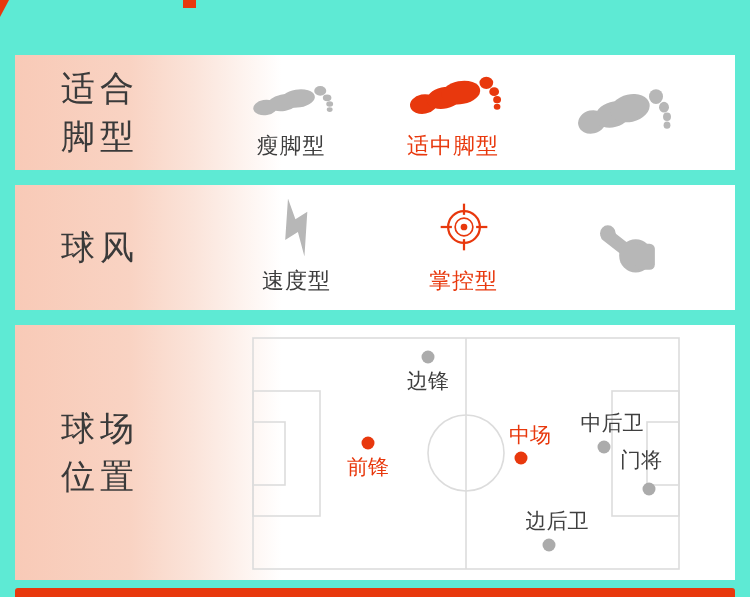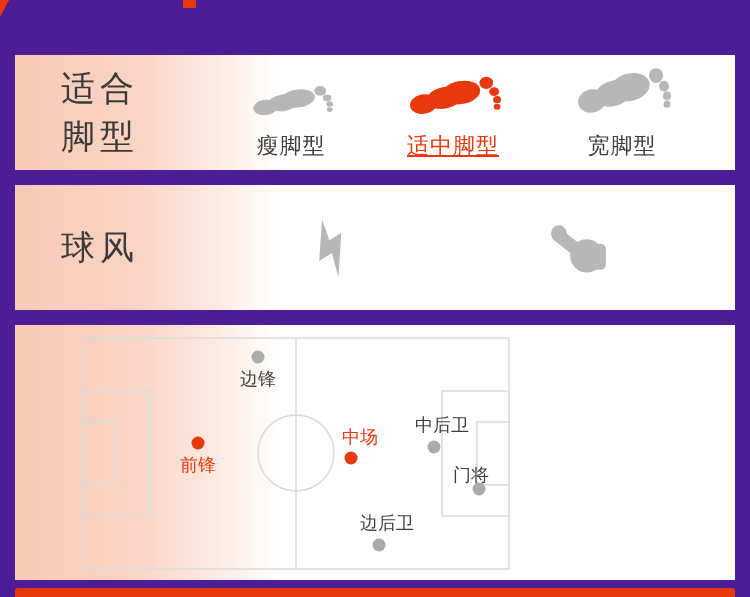--- a/index.html
+++ b/index.html
@@ -1,19 +1,19 @@
 <!DOCTYPE html>
 <html><head>
 <meta charset="utf-8">
 <style>
   html,body { margin:0; padding:0; }
   body { font-family: "Liberation Sans", "DejaVu Sans", sans-serif; }
   .page {
     position:relative; width:750px; height:597px;
-    background:#4c1d95; overflow:hidden;
+    background:#5eead4; overflow:hidden;
     --accent:#e8380d; --gray:#b7b7b7; --ink:#3a3a3a; --line:#dcdcdc;
   }
   
   .deco-topleft { position:absolute; left:0; top:0; width:9px; height:17px;
     background:var(--accent); clip-path:polygon(0 0,100% 0,0 100%); }
   .deco-topmid { position:absolute; left:183px; top:0; width:13px; height:8px;
     background:var(--accent); }
   .bottom-bar { position:absolute; left:15px; right:15px; bottom:0; height:9px;
     background:var(--accent); border-radius:3px 3px 0 0; }
 
@@ -28,41 +28,41 @@
     justify-content:center; align-items:center;
     font-size:34px; color:var(--ink); letter-spacing:5px; line-height:1.4; font-weight:500; }
   .row-content { flex:1; position:relative; display:flex; align-items:center;
     justify-content:space-around; padding:0 28px; }
 
   .item { display:flex; flex-direction:column; align-items:center; color:var(--gray); }
   .item.active { color:var(--accent); }
   .icon { height:56px; display:flex; align-items:flex-end; justify-content:center; }
   .row2 .icon { align-items:center; }
   .item-label { margin-top:11px; font-size:22px; color:#3d3d3d; letter-spacing:1px; }
-  .item.active .item-label { color:var(--accent);text-decoration:underline; }
+  .item.active .item-label { color:var(--accent); }
 
   .fp-thin { width:86px; height:36px; }
   .fp-med  { width:98px; height:46px; }
   .fp-wide { width:100px; height:55px; }
   .bolt { transform:rotate(-32deg); }
 
   
   .field { position:absolute; left:67px; top:12px; width:428px; height:233px; }
   .field svg.pitch { position:absolute; left:0; top:0; width:100%; height:100%; }
   .marker { position:absolute; width:0; height:0; }
   .marker .dot { position:absolute; left:0; top:0; width:13px; height:13px;
     border-radius:50%; background:#ababab; transform:translate(-50%,-50%); }
   .marker.active .dot { background:var(--accent); }
-  .marker .mlabel { position:absolute; white-space:nowrap; font-size:18px;
+  .marker .mlabel { position:absolute; white-space:nowrap; font-size:21px;
     color:#3f3f3f; transform:translateX(-50%); }
   .marker.active .mlabel { color:var(--accent); }
   .lab-below .mlabel { top:10px; left:0; }
   .lab-above .mlabel { bottom:10px; left:8px; }
   .m-mid .mlabel { bottom:9px; left:9px; }
-  .m-gk .mlabel { bottom:2px; left:-8px; }
+  .m-gk .mlabel { bottom:15px; left:-8px; }
 </style>
 </head>
 <body>
 
 <div class="page">
 
   <div class="deco-topleft"></div>
   <div class="deco-topmid"></div>
 
   <section class="row row1">
@@ -107,56 +107,74 @@
           <svg class="fp-wide" viewBox="0 0 100 52" preserveAspectRatio="none" fill="currentColor">
             <ellipse cx="20" cy="34" rx="14" ry="11" transform="rotate(-12 20 34)"></ellipse>
             <ellipse cx="41" cy="27" rx="18" ry="12" transform="rotate(-14 41 27)"></ellipse>
             <ellipse cx="58" cy="21" rx="20" ry="13" transform="rotate(-12 58 21)"></ellipse>
             <circle cx="84" cy="10" r="7"></circle>
               <circle cx="92" cy="20" r="5"></circle>
             <circle cx="95" cy="29" r="4"></circle>
               <circle cx="95" cy="37" r="3.4"></circle>
           </svg>
         </span>
-        <span class="item-label">宽脚型</span>
       </div>
 
     </div>
   </section>
 
   <section class="row row2">
     <div class="side-label">
       <span>球风</span>
     </div>
     <div class="row-content">
 
       <div class="item">
         <span class="icon">
           <svg class="bolt" width="38" height="58" viewBox="0 0 36 62" fill="currentColor">
             <polygon points="26,0 0,36 16,36 8,62 36,23 21,23"></polygon>
           </svg>
         </span>
-      </div>
-
+        <span class="item-label">速度型</span>
+      </div>
+
+      <div class="item active">
+        <span class="icon">
+          <svg width="56" height="56" viewBox="0 0 60 60" fill="none" stroke="currentColor">
+            <circle cx="30" cy="30" r="17" stroke-width="2.4"></circle>
+            <circle cx="30" cy="30" r="9.5" stroke-width="1.8"></circle>
+            <circle cx="30" cy="30" r="3.6" fill="currentColor" stroke="none"></circle>
+            <line x1="30" y1="5" x2="30" y2="17" stroke-width="2.4"></line>
+            <line x1="30" y1="43" x2="30" y2="55" stroke-width="2.4"></line>
+            <line x1="5" y1="30" x2="17" y2="30" stroke-width="2.4"></line>
+            <line x1="43" y1="30" x2="55" y2="30" stroke-width="2.4"></line>
+          </svg>
+        </span>
+        <span class="item-label">掌控型</span>
+      </div>
 
       <div class="item">
         <span class="icon">
           <svg width="62" height="54" viewBox="0 0 70 62" fill="currentColor">
             <circle cx="13" cy="14" r="9"></circle>
             <rect x="6" y="7" width="42" height="15" rx="7" transform="rotate(38 10 14)"></rect>
             <circle cx="45" cy="40" r="19"></circle>
             <rect x="45" y="26" width="22" height="30" rx="6"></rect>
           </svg>
         </span>
       </div>
 
     </div>
   </section>
 
   <section class="row row3">
+    <div class="side-label">
+      <span>球场</span>
+      <span>位置</span>
+    </div>
     <div class="row-content">
       <div class="field">
         <svg class="pitch" viewBox="0 0 428 233" preserveAspectRatio="none">
           <g fill="none" stroke="#dcdcdc" stroke-width="1.6">
             <rect x="1" y="1" width="426" height="231"></rect>
             <line x1="214" y1="1" x2="214" y2="232"></line>
             <circle cx="214" cy="116" r="38"></circle>
             <rect x="1" y="54" width="67" height="125"></rect>
             <rect x="1" y="85" width="32" height="63"></rect>
             <rect x="360" y="54" width="67" height="125"></rect>

